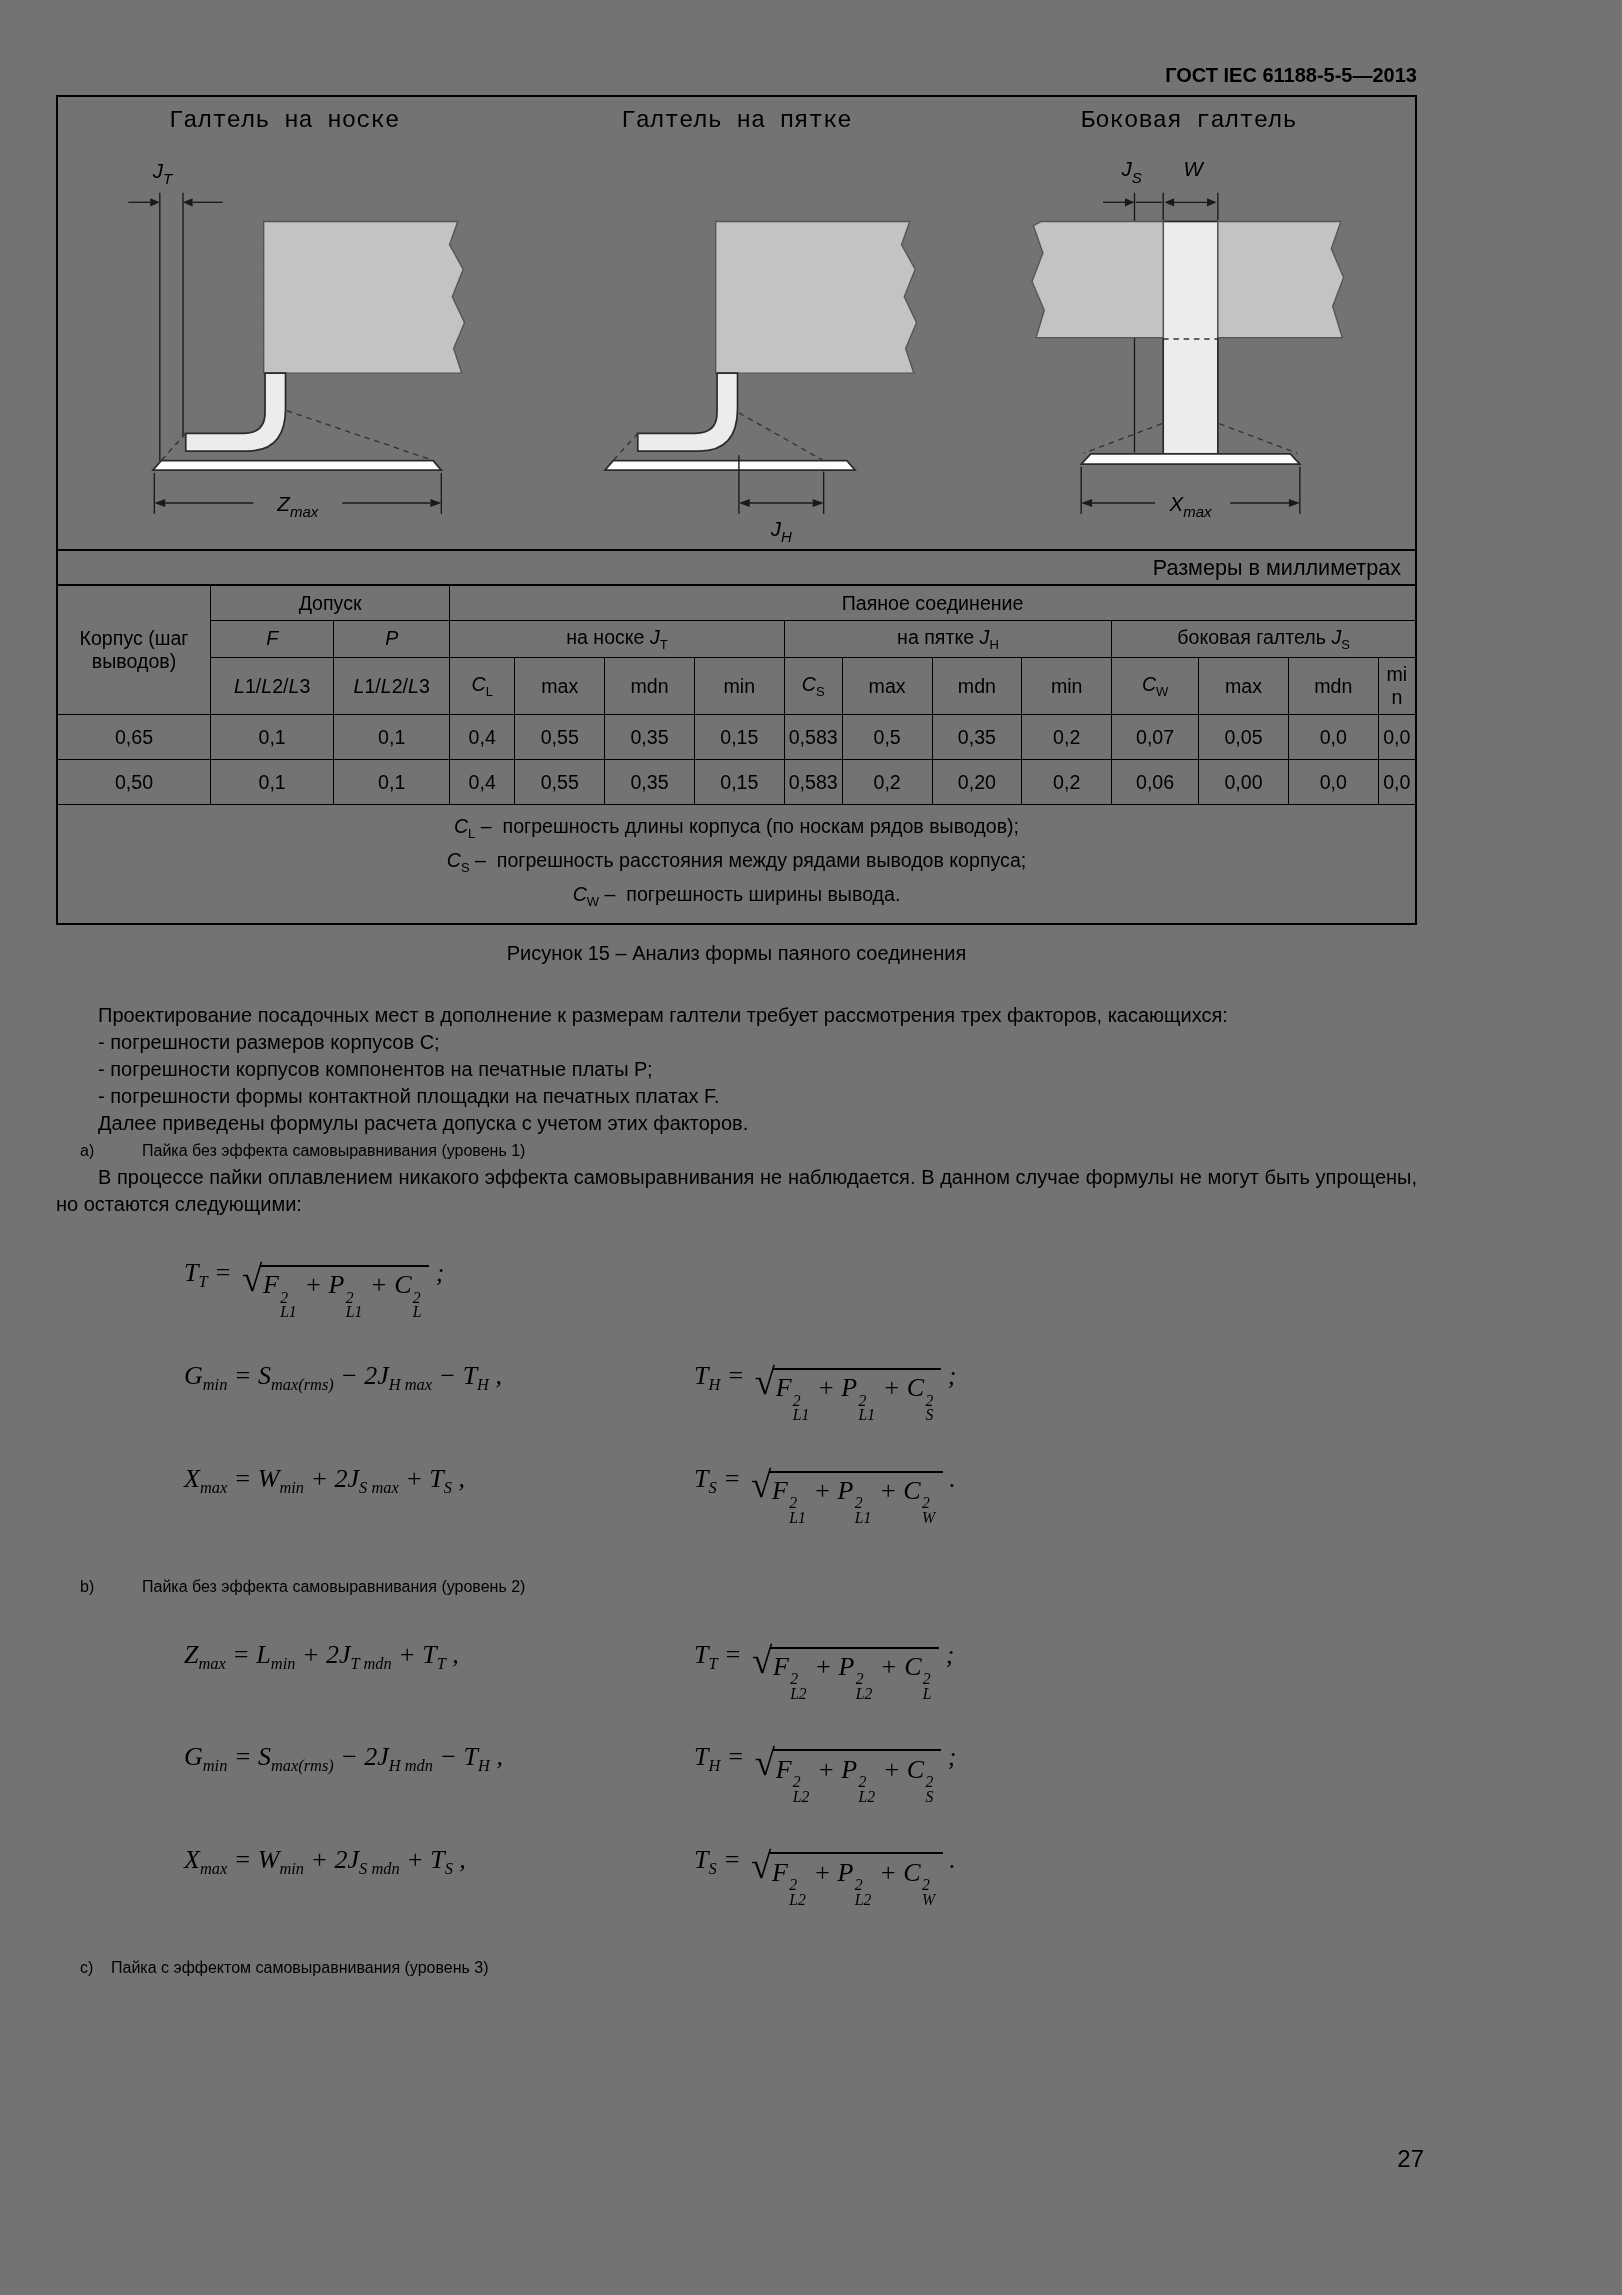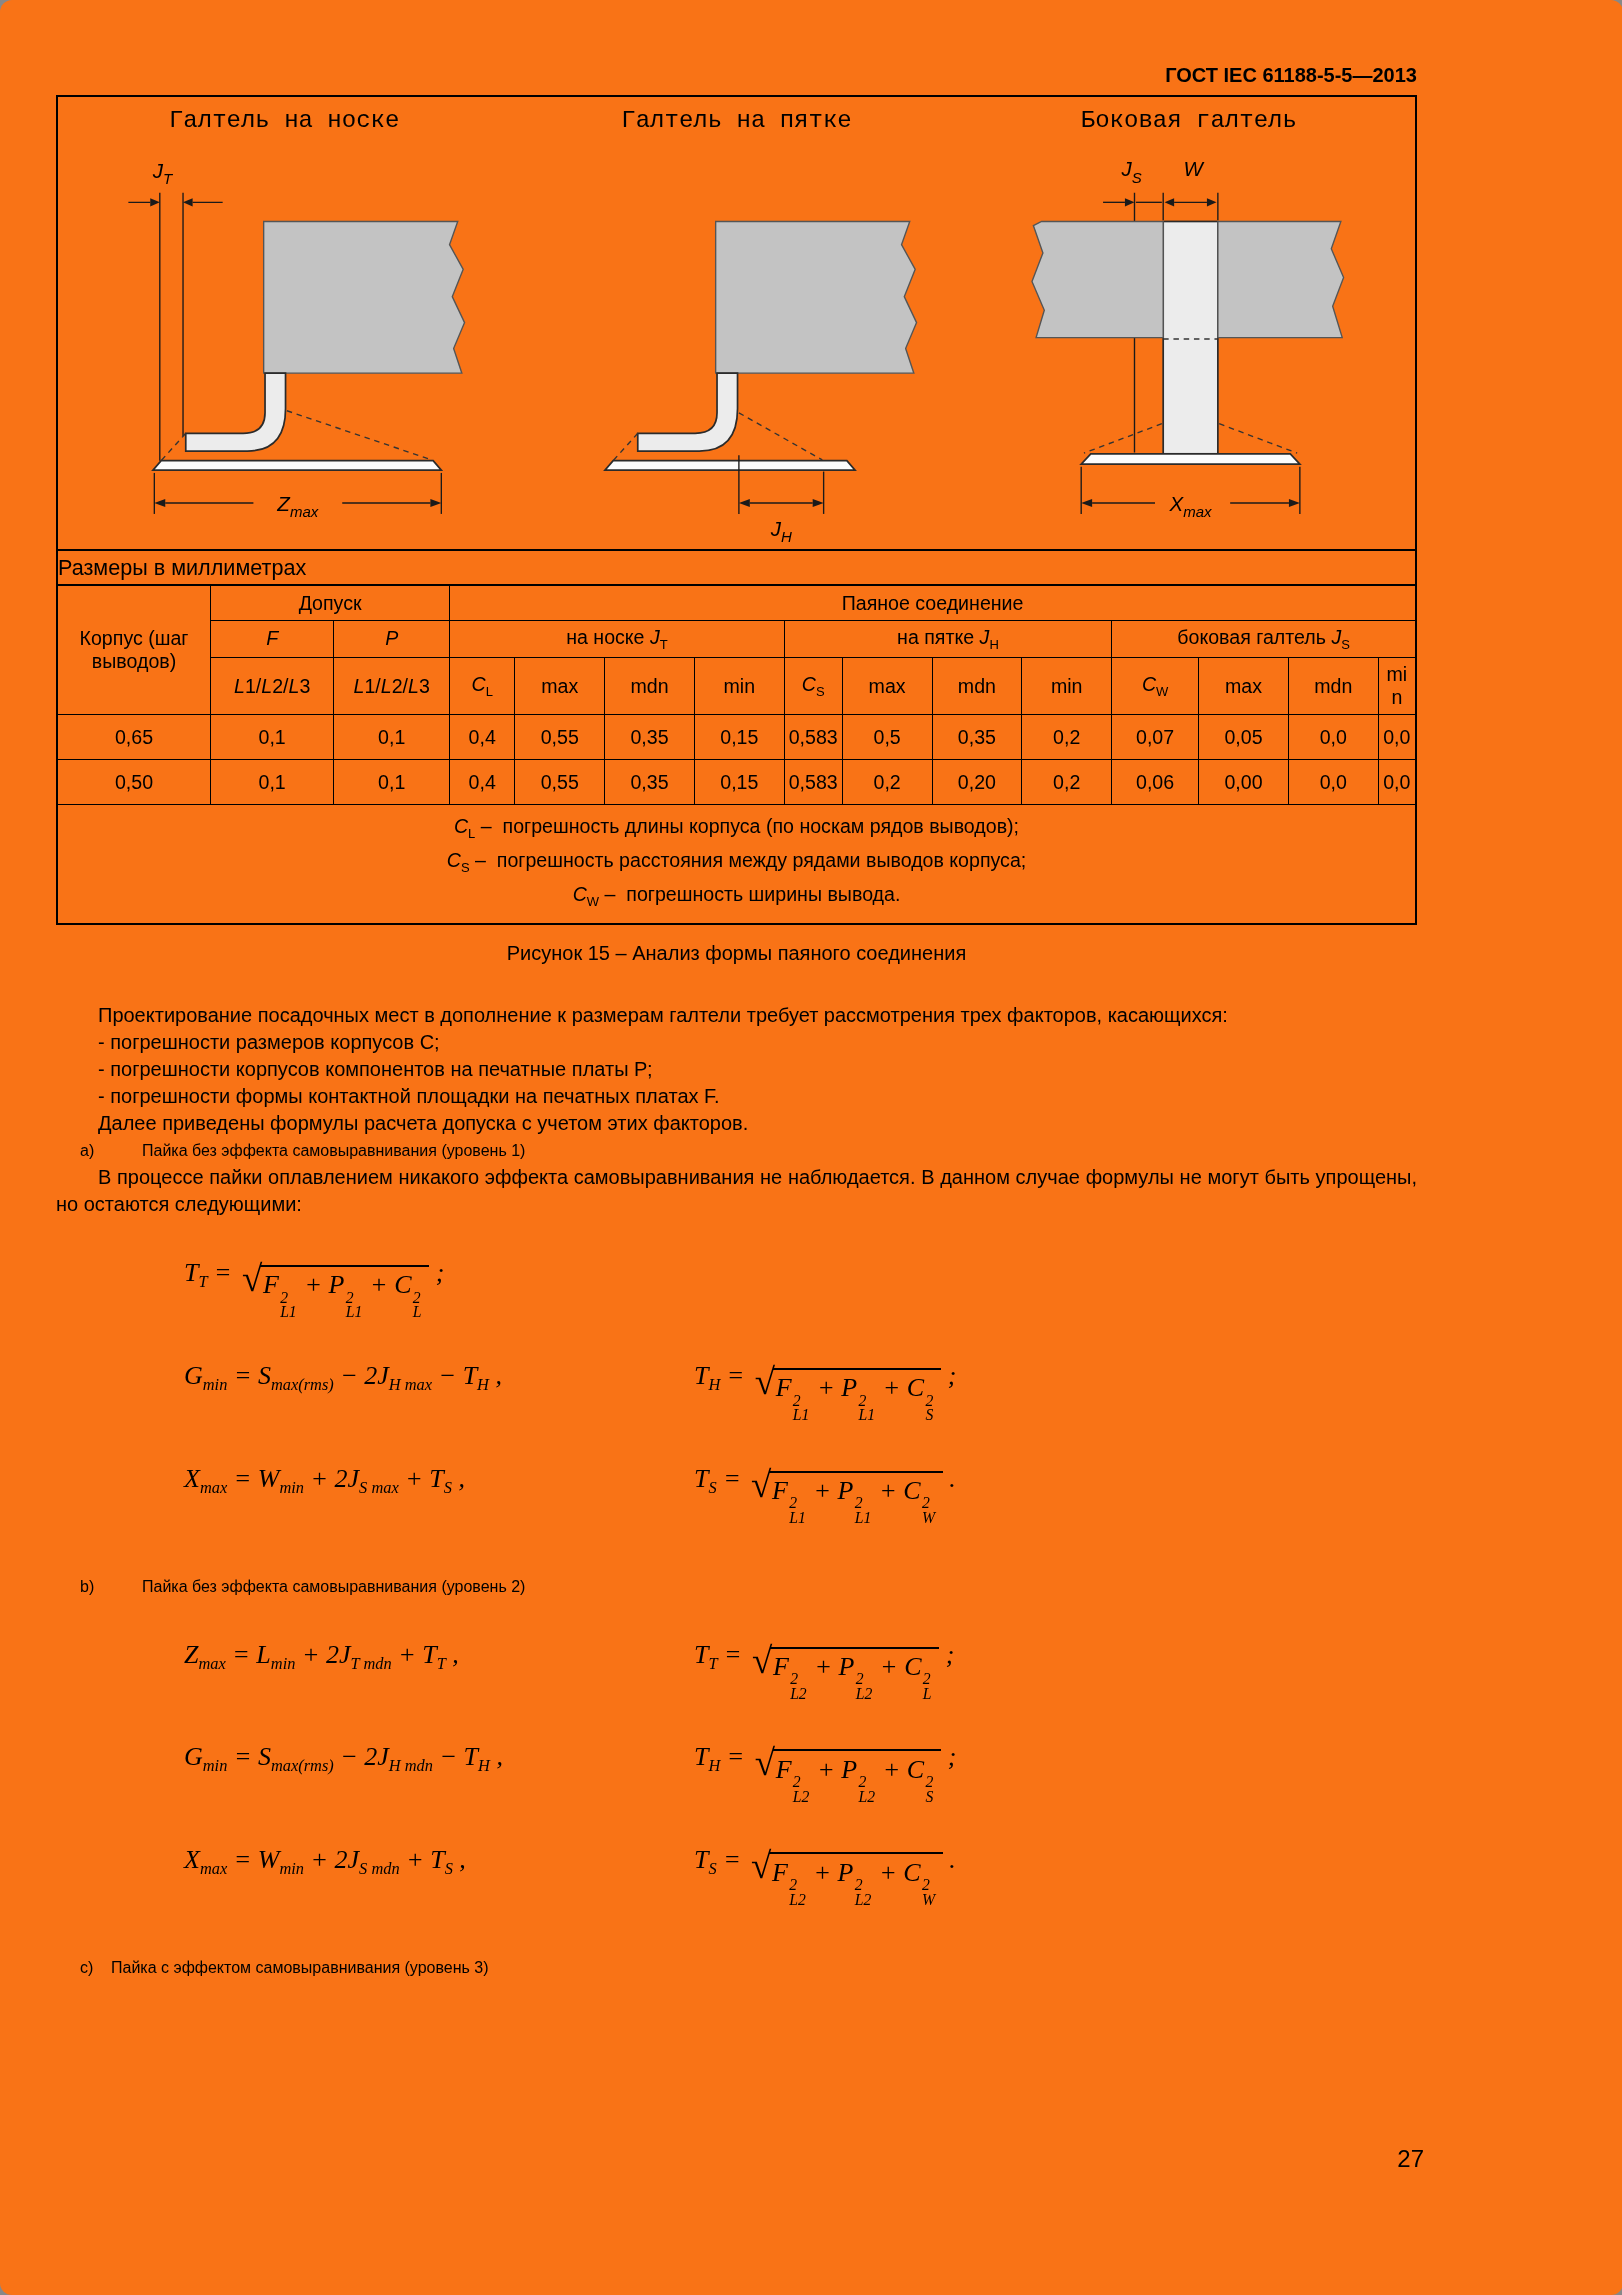--- a/index.html
+++ b/index.html
@@ -1,39 +1,39 @@
 <!DOCTYPE html>
 <html style="font-size:10.5px"><head>
 <meta charset="utf-8">
 <style>
   * { box-sizing: border-box; }
   body { margin:0; background:#888; }
-  .page { position:relative; width:1623px; height:2295px; background:#f97316;
-          font-family:"Liberation Sans", sans-serif; color:#000; overflow:hidden; margin:0 auto;border-radius:12px; }
+  .page { position:relative; width:1623px; height:2295px; background:#737373;
+          font-family:"Liberation Sans", sans-serif; color:#000; overflow:hidden; margin:0 auto; }
   .content { position:absolute; left:56px; top:0; width:1361px; }
 
   .doc-header { padding-top:64px; text-align:right; font-weight:bold; font-size:20px; line-height:23.6px; }
 
   .fig-box { margin-top:7.9px; border:2px solid #000; padding:9.2px 0 5.2px; }
   .diagrams { display:flex; }
   .diagram { flex:1; display:flex; flex-direction:column; align-items:center; }
   .d-title { font-size:24px; line-height:27.5px; text-align:left;font-family:Liberation Mono, monospace; }
   .diagram svg { width:100%; height:410px; display:block; }
 
   svg .thin { stroke:#1a1a1a; stroke-width:2; fill:none; }
   svg .gray { fill:#c3c3c3; stroke:#555; stroke-width:2; }
   svg .lead { fill:#ececec; stroke:#2b2b2b; stroke-width:2.5; }
   svg .pad  { fill:#fcfcfc; stroke:#2b2b2b; stroke-width:2.5; }
   svg .dash { stroke:#333; stroke-width:2; stroke-dasharray:8 7; fill:none; }
   svg .ah   { fill:#1a1a1a; stroke:none; }
   svg text  { font-family:"Liberation Sans", sans-serif; font-style:italic; font-size:30px; fill:#000; }
   svg .sub  { font-size:22px; }
 
   .units-note { border-left:2px solid #000; border-right:2px solid #000;
-                font-size:21.6px; line-height:33px; padding-right:14px; }
+                text-align:right; font-size:21.6px; line-height:33px; padding-right:14px; }
 
   table { width:100%; border-collapse:collapse; table-layout:fixed; font-size:19.6px; border:2px solid #000; }
   td { border:1.6px solid #000; text-align:center; vertical-align:middle; padding:6.5px 2.6px; }
   td.hd { padding:5.2px 2.6px; }
   tr.data td { padding:10.5px 2.6px; }
   td.brk { word-break:break-all; }
   td sub { font-size:13px; }
   td.notes { text-align:center; padding:7.9px 11.8px; line-height:26px; }
 
   .fig-caption { margin-top:17px; text-align:center; font-size:20px; }

